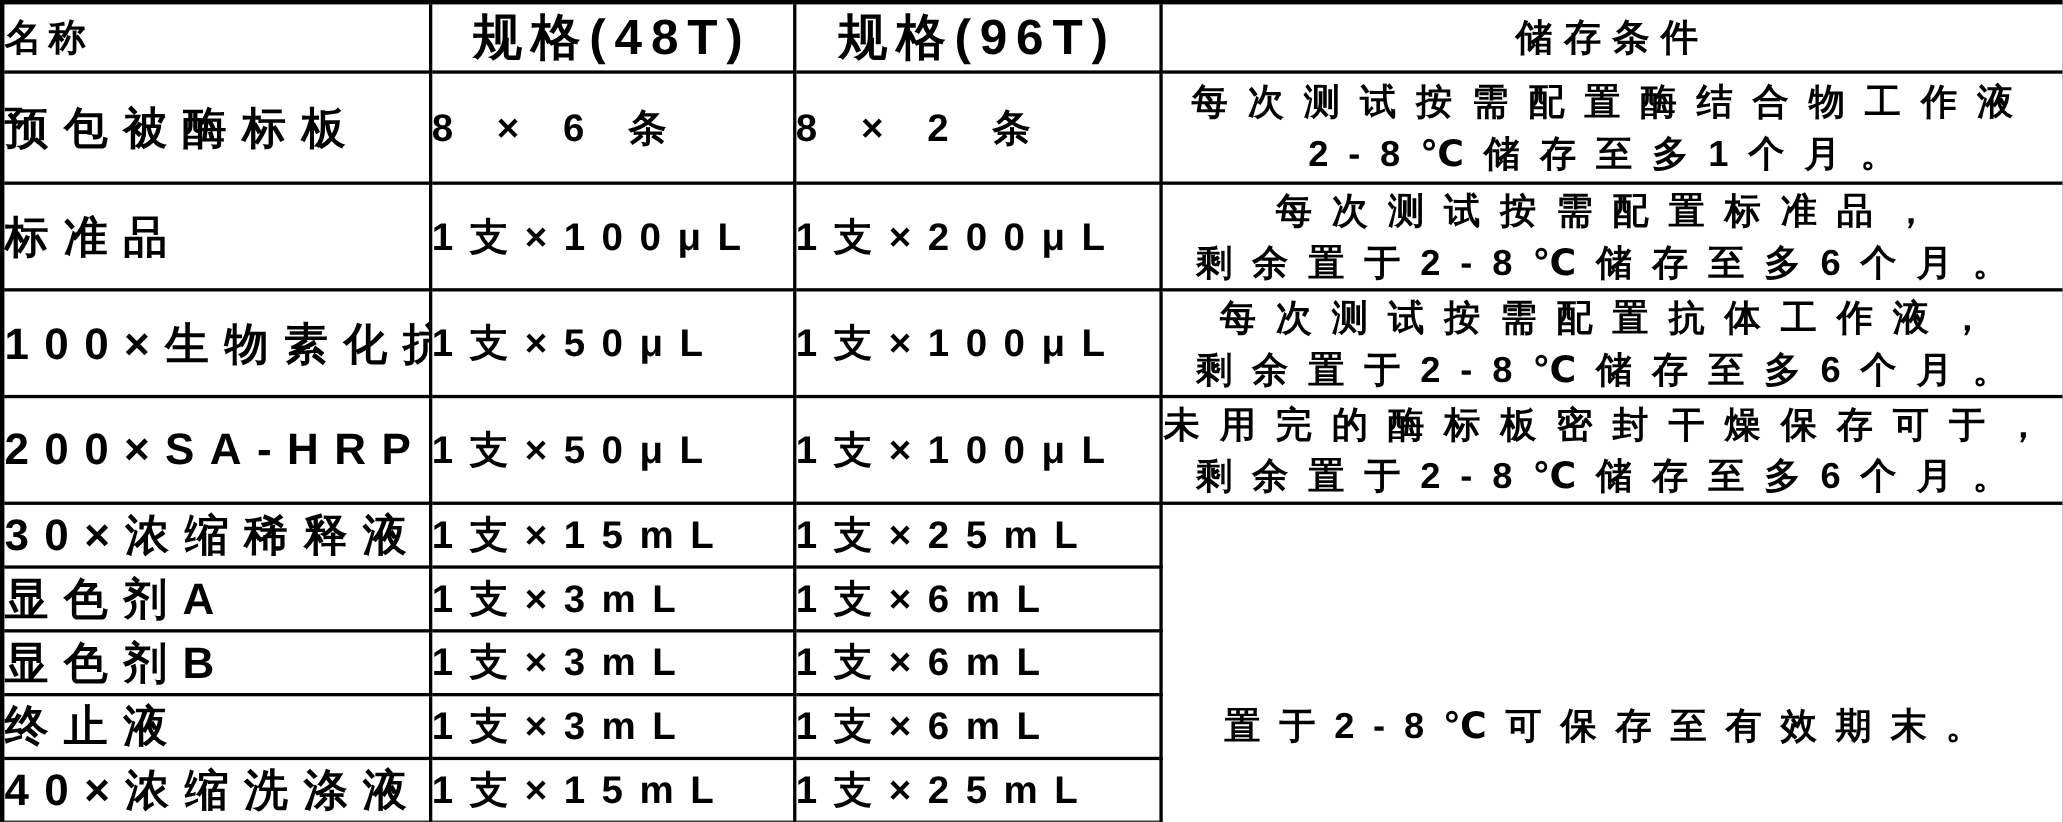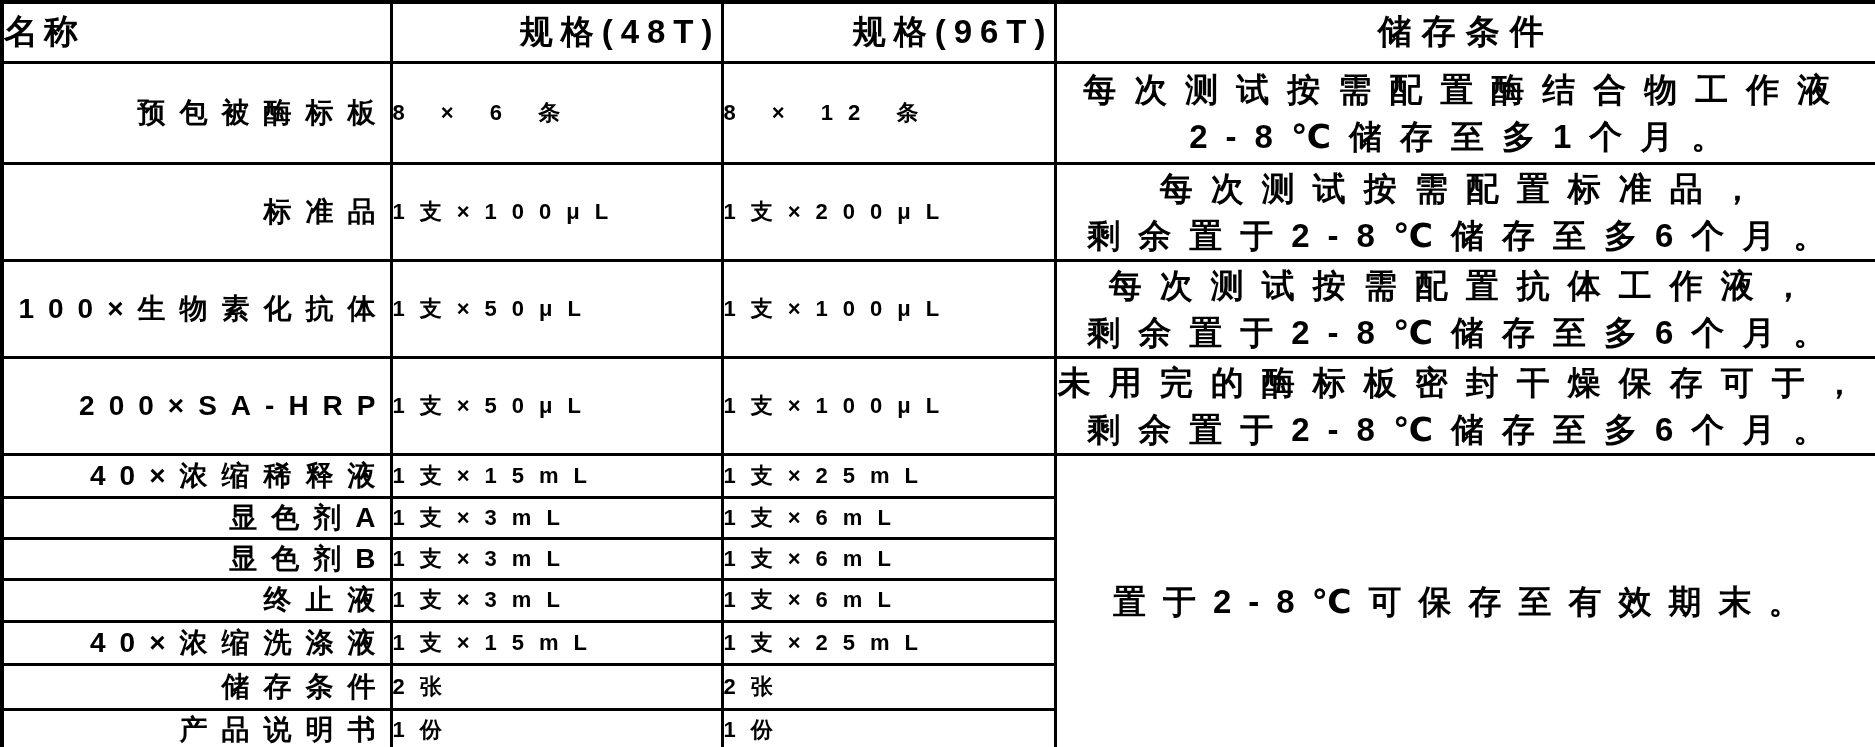--- a/index.html
+++ b/index.html
@@ -33,43 +33,43 @@
     border: 4px solid #000000;
   }
   
   th.h-name {
     text-align: left;
     padding-left: 16px;
     font-size: 34px;
     letter-spacing: 6px;
   }
   th.h-spec {
-    text-align: right;
+    text-align: center;
     padding-left: 24px;
-    font-size: 33px;
+    font-size: 45px;
     letter-spacing: 8px;
   }
   th.h-storage {
     text-align: center;
     font-size: 34px;
     letter-spacing: 10px;
   }
   
   td.c-name {
-    text-align: right;
+    text-align: left;
     padding-left: 15px;
-    font-size: 28px;
+    font-size: 40px;
     letter-spacing: 14px;
     white-space: nowrap;
     margin-top: 24px;
   }
   td.c-spec {
     text-align: left;
     padding-left: 25px;
-    font-size: 22px;
+    font-size: 35px;
     letter-spacing: 15px;
     white-space: nowrap;
   }
   td.c-storage {
     text-align: center;
     font-size: 33px;
     letter-spacing: 18px;
   }
   td.c-storage .line {
     line-height: 47px;
@@ -98,21 +98,21 @@
         <tr style="height:60px">
       <th class="h-name">名称</th>
       <th class="h-spec">规格(48T)</th>
       <th class="h-spec">规格(96T)</th>
       <th class="h-storage">储存条件</th>
     </tr>
 
     <tr style="height:101px">
       <td class="c-name">预包被酶标板</td>
       <td class="c-spec">8 × 6 条</td>
-      <td class="c-spec">8 × 12 条</td>
+      <td class="c-spec">8 × 2 条</td>
       <td class="c-storage">
         <div class="line">每次测试按需配置酶结合物工作液</div>
         <div class="line">2-8℃储存至多1个月。</div>
       </td>
     </tr>
 
     <tr style="height:97px">
       <td class="c-name">标准品</td>
       <td class="c-spec">1支×100μL</td>
       <td class="c-spec">1支×200μL</td>
@@ -136,21 +136,21 @@
       <td class="c-name">200×SA-HRP</td>
       <td class="c-spec">1支×50μL</td>
       <td class="c-spec">1支×100μL</td>
       <td class="c-storage">
         <div class="line">未用完的酶标板密封干燥保存可于，</div>
         <div class="line">剩余置于2-8℃储存至多6个月。</div>
       </td>
     </tr>
 
     <tr style="height:43px">
-      <td class="c-name">40×浓缩稀释液</td>
+      <td class="c-name">30×浓缩稀释液</td>
       <td class="c-spec">1支×15mL</td>
       <td class="c-spec">1支×25mL</td>
       <td class="c-storage-merged" rowspan="7">置于2-8℃可保存至有效期末。</td>
     </tr>
 
     <tr style="height:40px">
       <td class="c-name">显色剂A</td>
       <td class="c-spec">1支×3mL</td>
       <td class="c-spec">1支×6mL</td>
     </tr>

